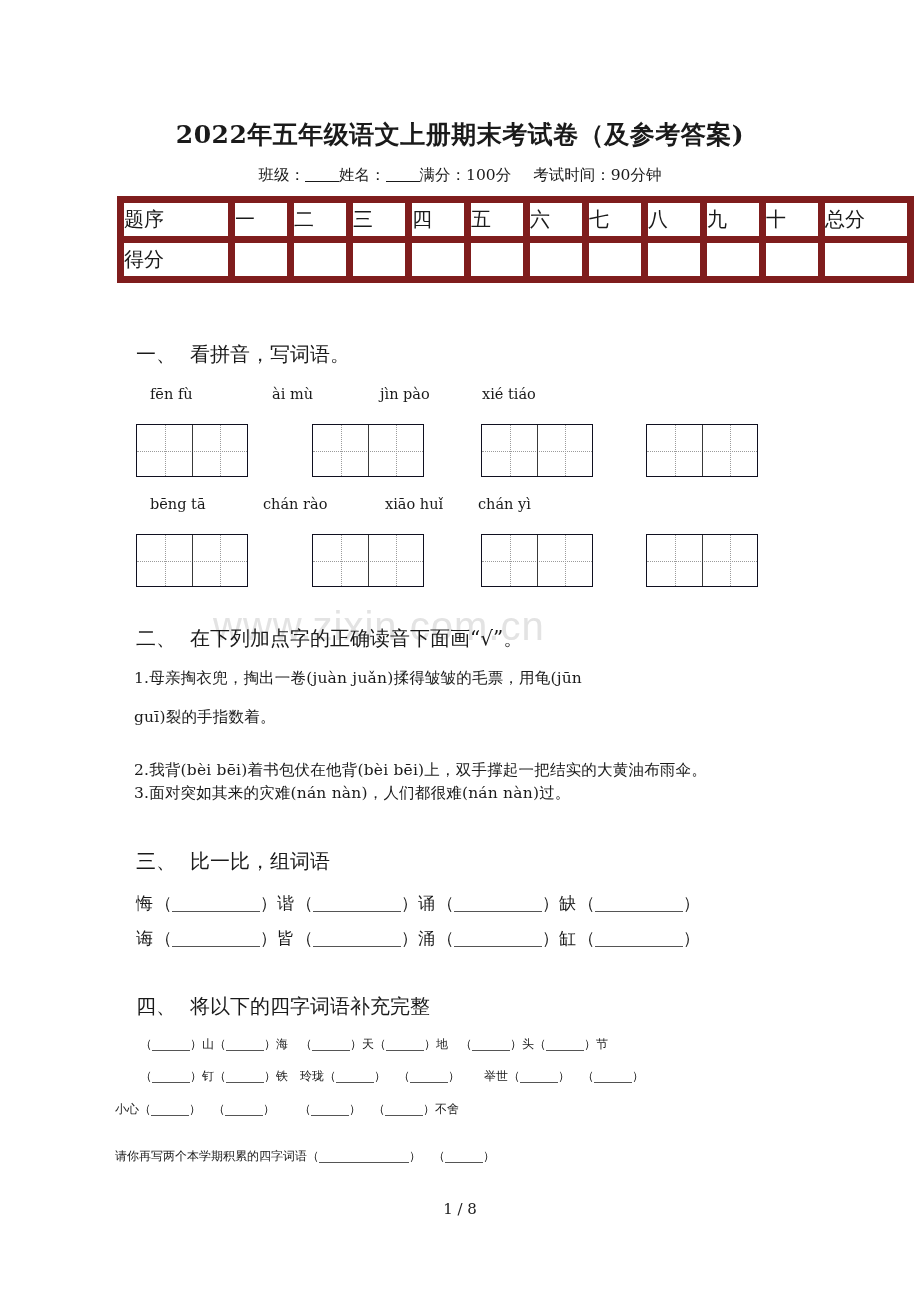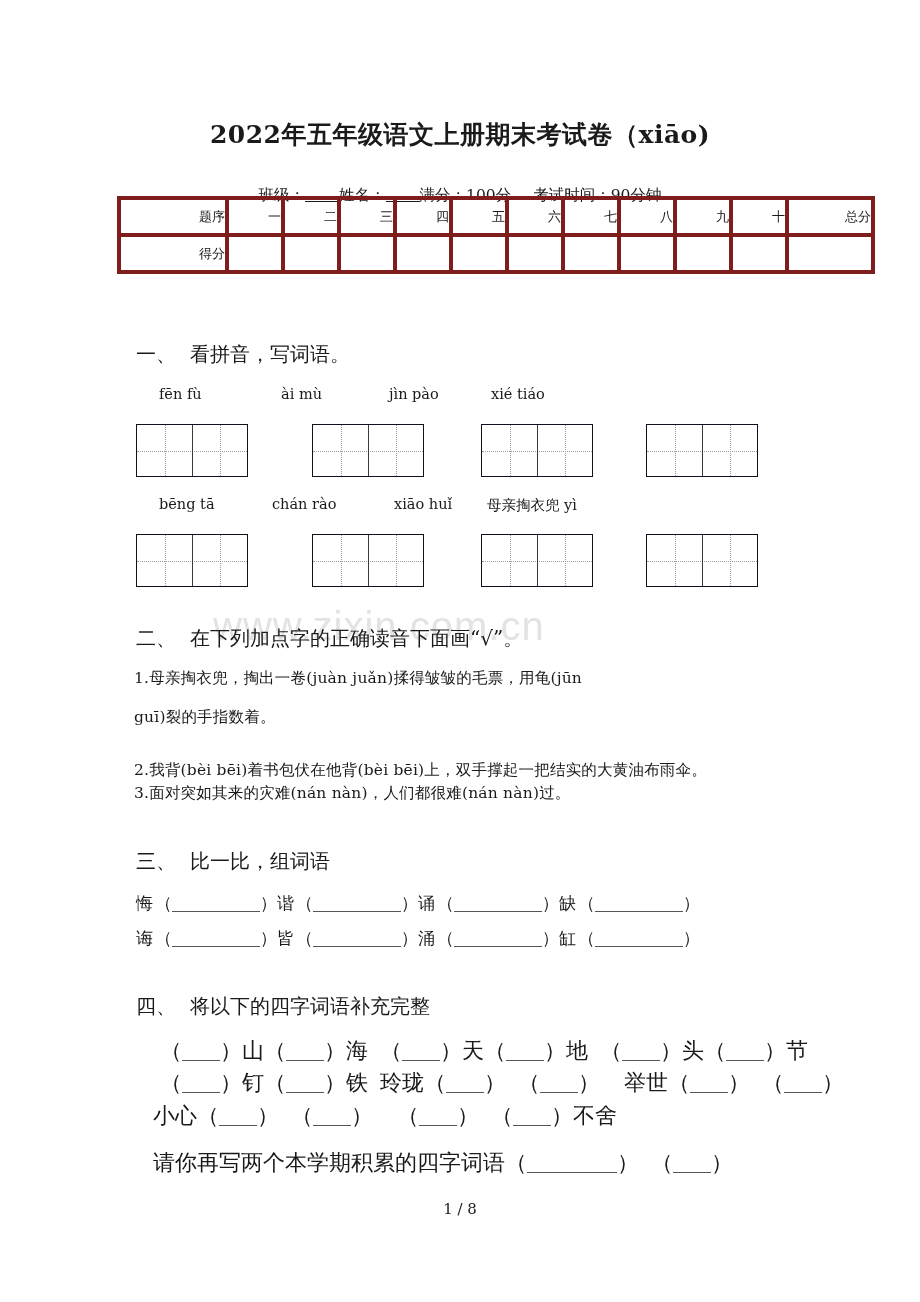--- a/index.html
+++ b/index.html
@@ -50,64 +50,63 @@
     white-space: nowrap;
   }
 
   .subtitle {
     position: absolute;
     left: 0; right: 0;
     top: 165px;
     text-align: center;
     font-size: 15.5px;
     white-space: nowrap;
-    margin-top: 20px;
   }
   .subtitle .blank-u {
     display: inline-block;
     width: 34px;
     border-bottom: 1.6px solid #1a1a1a;
     vertical-align: -2px;
   }
   .subtitle .gap { display: inline-block; width: 22px; }
 
   
   .score-table {
     position: absolute;
     left: 117px;
     top: 196px;
     width: 686px;
     border-collapse: collapse;
     table-layout: fixed;
   }
   .score-table td {
-    border: 4px solid #7f1d1d;
+    border: 7px solid #7f1d1d;
     height: 33px;
-    text-align: right;
+    text-align: left;
     vertical-align: middle;
-    font-size: 13px;
+    font-size: 20px;
     padding: 0;
   }
   .score-table td.head-col { width: 104px; }
   .score-table td.num-col { width: 52px; }
   .score-table td.total-col { width: 82px; }
 
   
   .sec-h {
     position: absolute;
     font-size: 20px;
     white-space: nowrap;
     text-align: center;
   }
   .sec-h .sec-num { margin-right: 14px; }
 
   
   .pinyin-row {
     position: absolute;
-    left: 144px;
+    left: 135px;
     width: 640px;
     height: 20px;
     font-size: 14.5px;
     font-family: "DejaVu Serif", "Liberation Serif", serif;
     text-align: center;
   }
   .pinyin-item {
     position: absolute;
     white-space: nowrap;
   }
@@ -172,25 +171,24 @@
     width: 88px;
     border-bottom: 1.3px solid #555;
     vertical-align: -3px;
   }
   .wb-line .ch { margin-right: 2px; }
 
   
   .id-line {
     position: absolute;
     left: 140px;
-    font-size: 22px;
-    white-space: nowrap;
-    margin-left: 20px;
-  }
-  .id-line.indent0 { left: 133px; }
+    font-size: 12px;
+    white-space: nowrap;
+  }
+  .id-line.indent0 { left: 115px; }
   .id-line .blank-s {
     display: inline-block;
     width: 38px;
     border-bottom: 1.3px solid #555;
     vertical-align: -3px;
   }
   .id-line .blank-m {
     display: inline-block;
     width: 90px;
     border-bottom: 1.3px solid #555;
@@ -208,21 +206,21 @@
     font-size: 15px;
   }
 </style>
 </head>
 <body>
 
 <div class="page">
 
   <div class="watermark">www.zixin.com.cn</div>
 
-  <div class="doc-title">2022年五年级语文上册期末考试卷（xiāo)</div>
+  <div class="doc-title">2022年五年级语文上册期末考试卷（及参考答案)</div>
 
   <div class="subtitle layer">
     <span>班级：</span><span class="blank-u"></span><span>姓名：</span><span class="blank-u"></span><span>满分：</span><span>100分</span><span class="gap"></span><span>考试时间：</span><span>90分钟</span>
   </div>
 
   <table class="score-table layer">
     <tbody>
       <tr>
         <td class="head-col">题序</td>
         <td class="num-col">一</td>
@@ -289,21 +287,21 @@
         <span class="vdotR"></span>
         <span class="hdot"></span>
         <span class="vmid"></span>
       </div>
   </div>
 
   <div class="pinyin-row layer" style="top:496px;">
     <span class="pinyin-item" style="left:15px;">bēng tā</span>
     <span class="pinyin-item" style="left:128px;">chán rào</span>
     <span class="pinyin-item" style="left:250px;">xiāo huǐ</span>
-    <span class="pinyin-item" style="left:343px;">母亲掏衣兜 yì</span>
+    <span class="pinyin-item" style="left:343px;">chán yì</span>
   </div>
 
   <div class="grid-row layer" style="top:534px;">
     <div class="tzg" style="left:136px;">
         <span class="vdotL"></span>
         <span class="vdotR"></span>
         <span class="hdot"></span>
         <span class="vmid"></span>
       </div>
     <div class="tzg" style="left:312px;">

